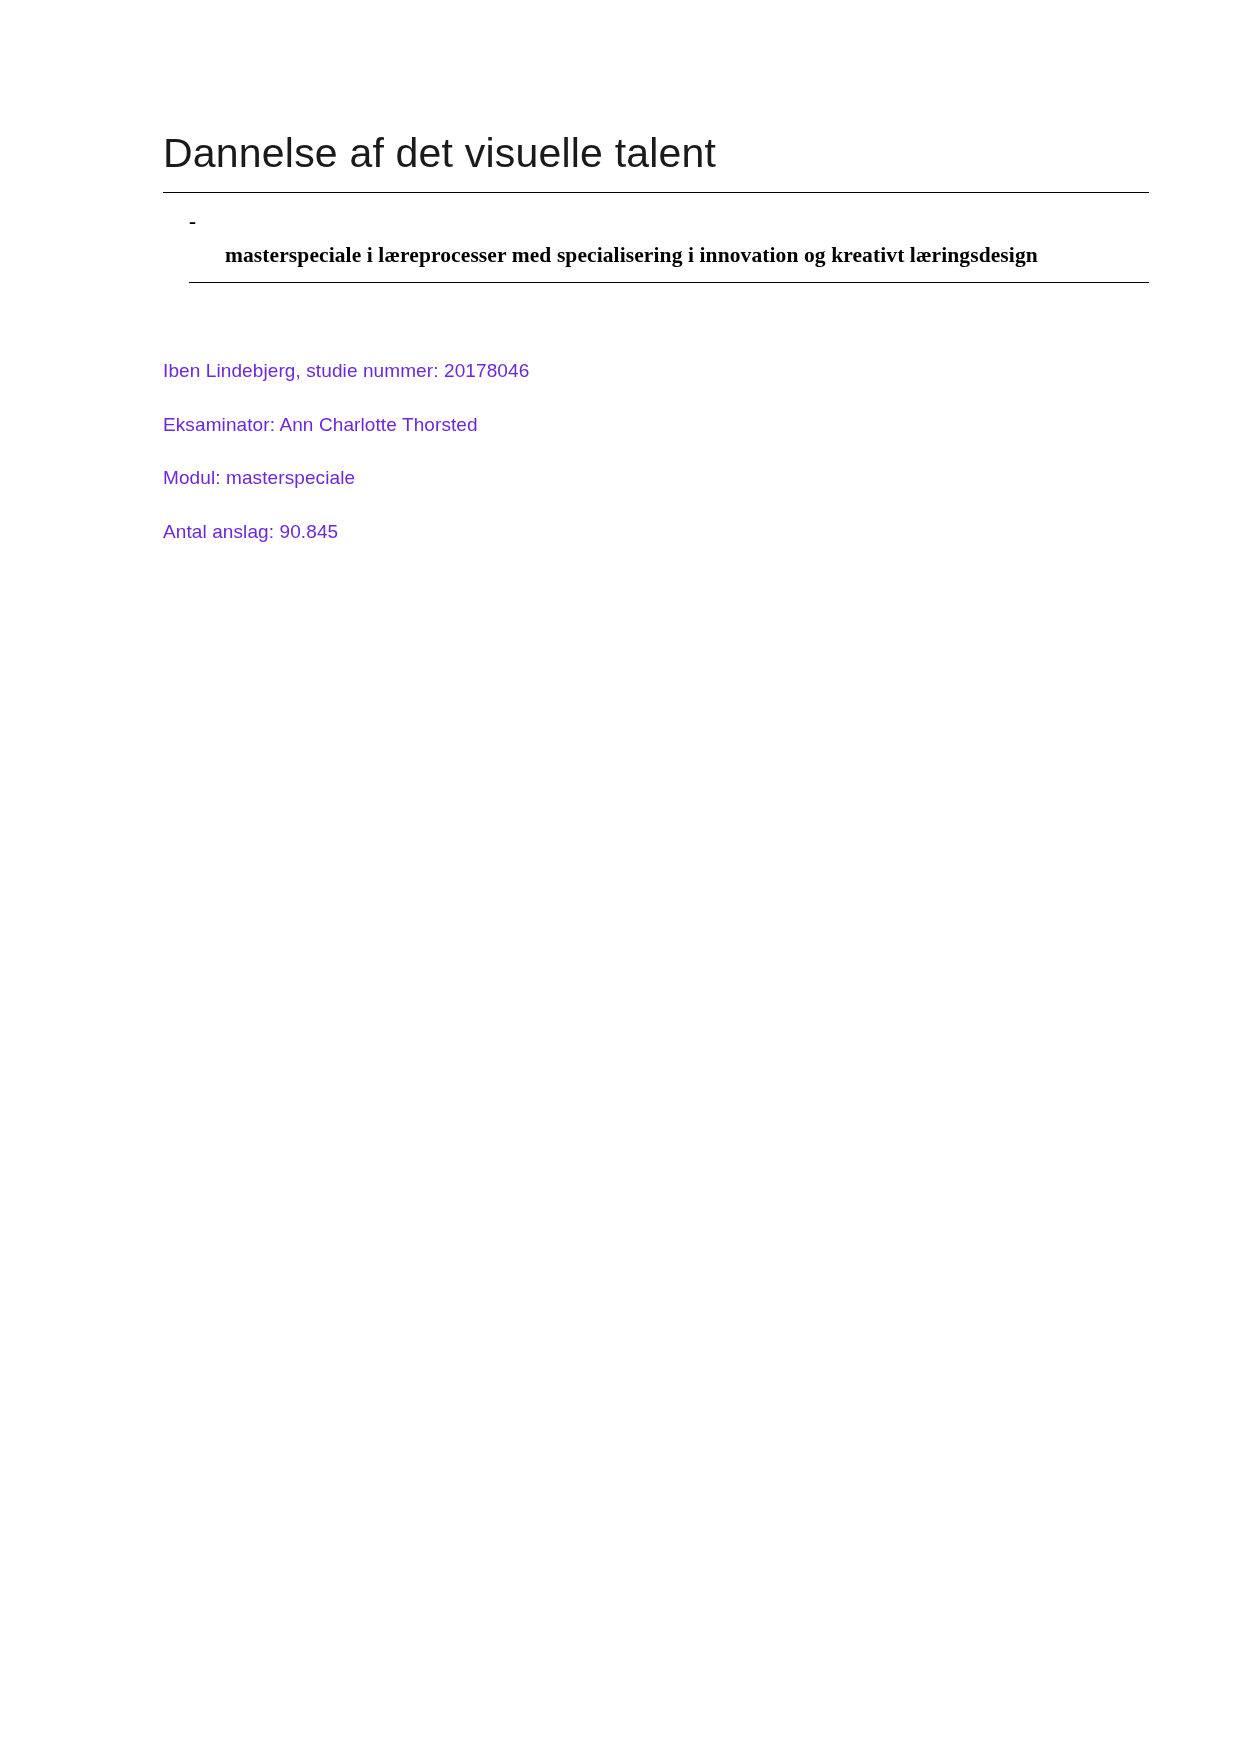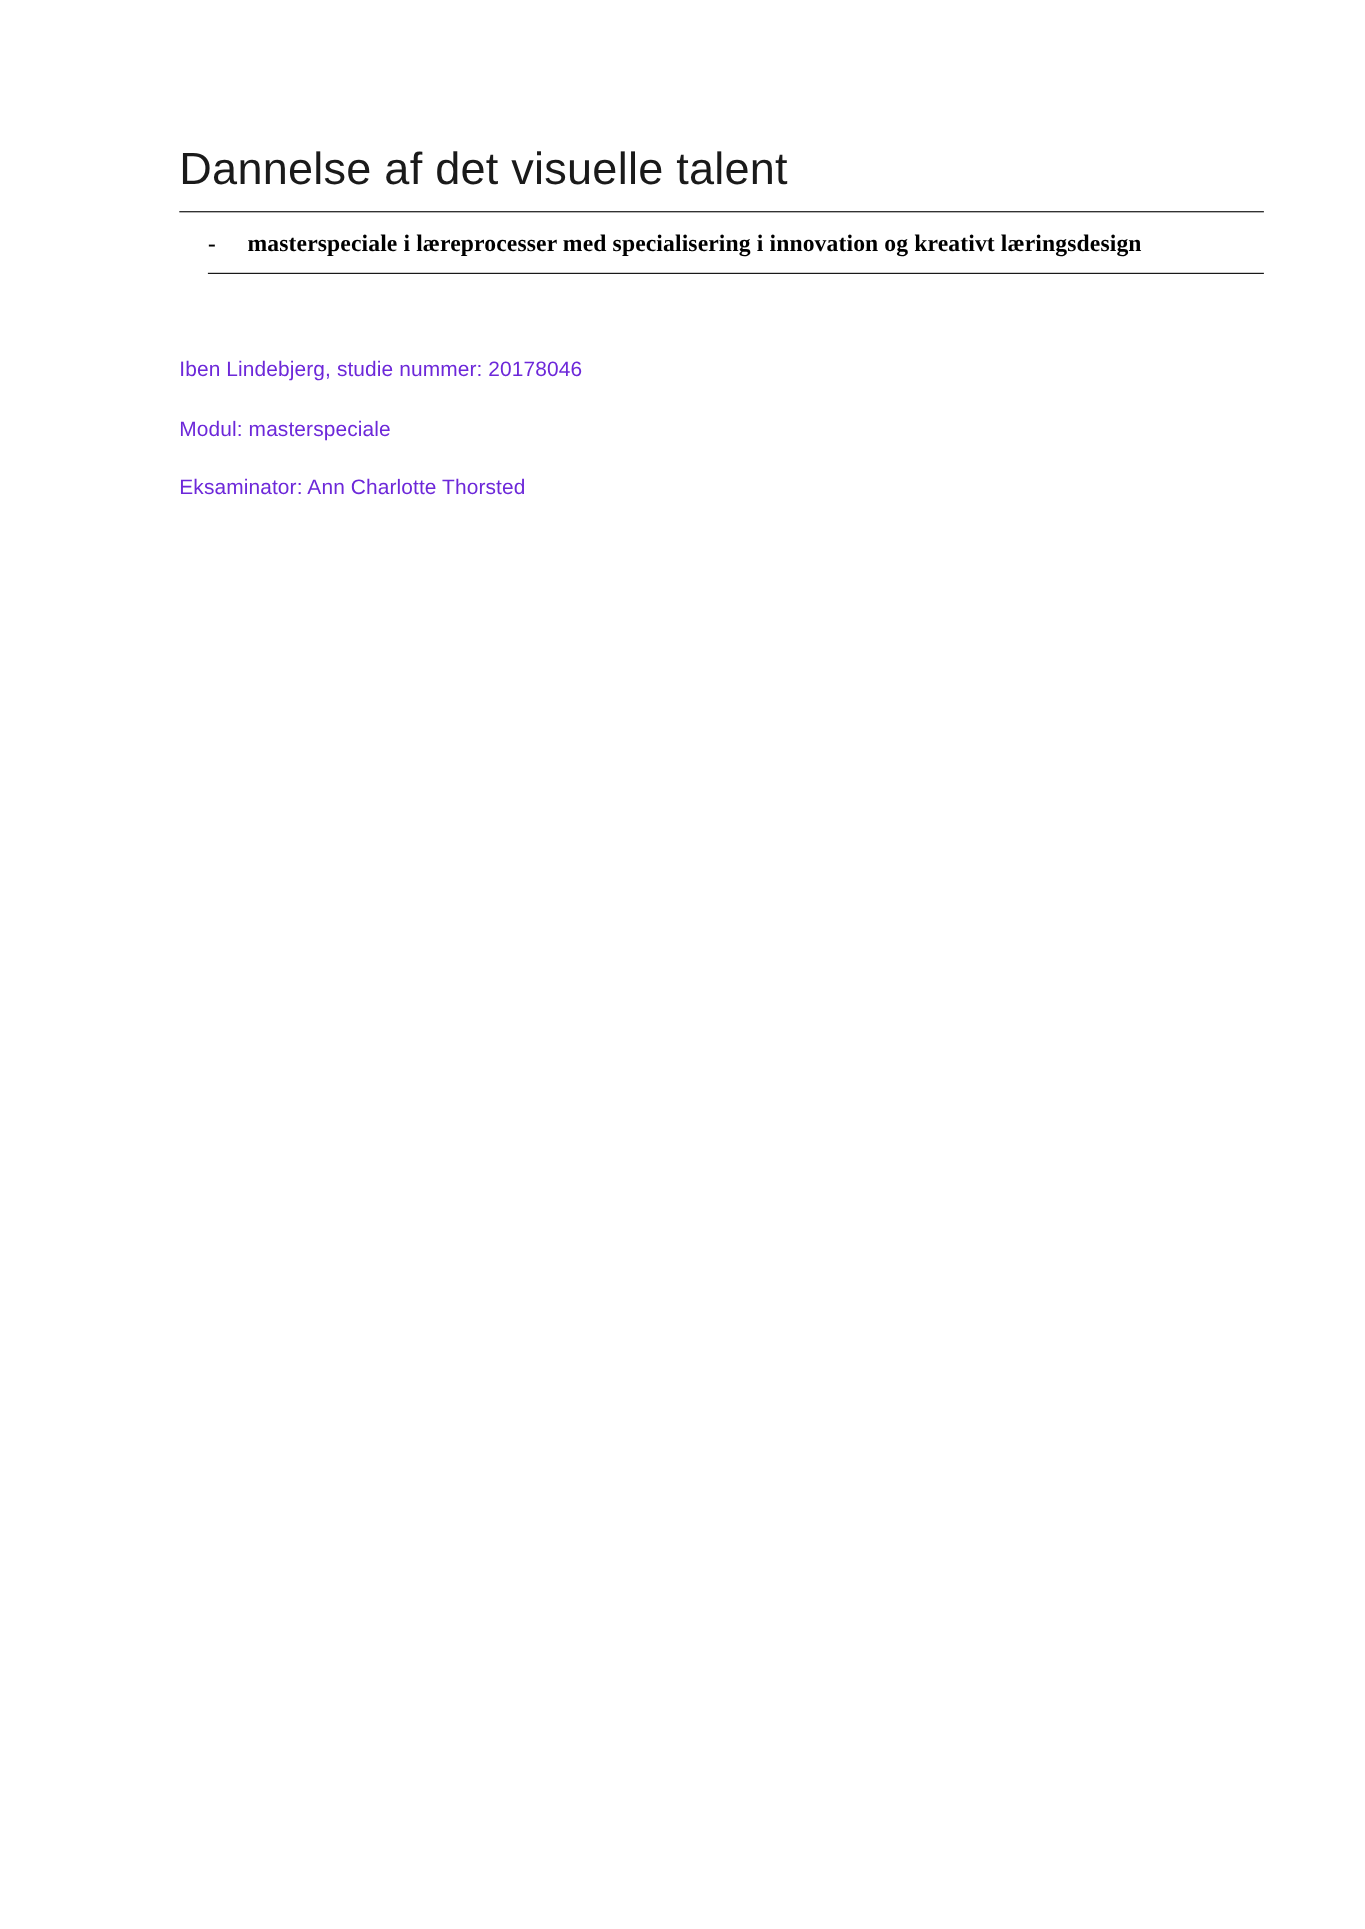--- a/index.html
+++ b/index.html
@@ -70,20 +70,21 @@
     color: #000;
   }
   .subtitle-text {
     font-family: "Liberation Serif", serif;
     font-size: 21.5px;
     font-weight: 700;
     line-height: 1.37;
     color: #000;
     letter-spacing: 0.1px;
     max-width: 880px;
+    margin-top: 34px;
   }
 
   .rule-2 {
     height: 1px;
     background: #000000;
     width: 960px;
     margin-left: 26px;
   }
 
   
@@ -115,18 +116,19 @@
 
     <div class="subtitle-block">
       <span class="subtitle-dash">-</span>
       <span class="subtitle-text">masterspeciale i læreprocesser med specialisering i innovation og kreativt læringsdesign</span>
     </div>
 
     <div class="rule-2"></div>
 
     <div class="meta">
       <p class="meta-line">Iben Lindebjerg, studie nummer: 20178046</p>
+      <p class="meta-line">Eksaminator: Ann Charlotte Thorsted</p>
       <p class="meta-line">Modul: masterspeciale</p>
-      <p class="meta-line">Eksaminator: Ann Charlotte Thorsted</p>
+      <p class="meta-line">Antal anslag: 90.845</p>
     </div>
 
   </div>
 </div>
 
 </body></html>

